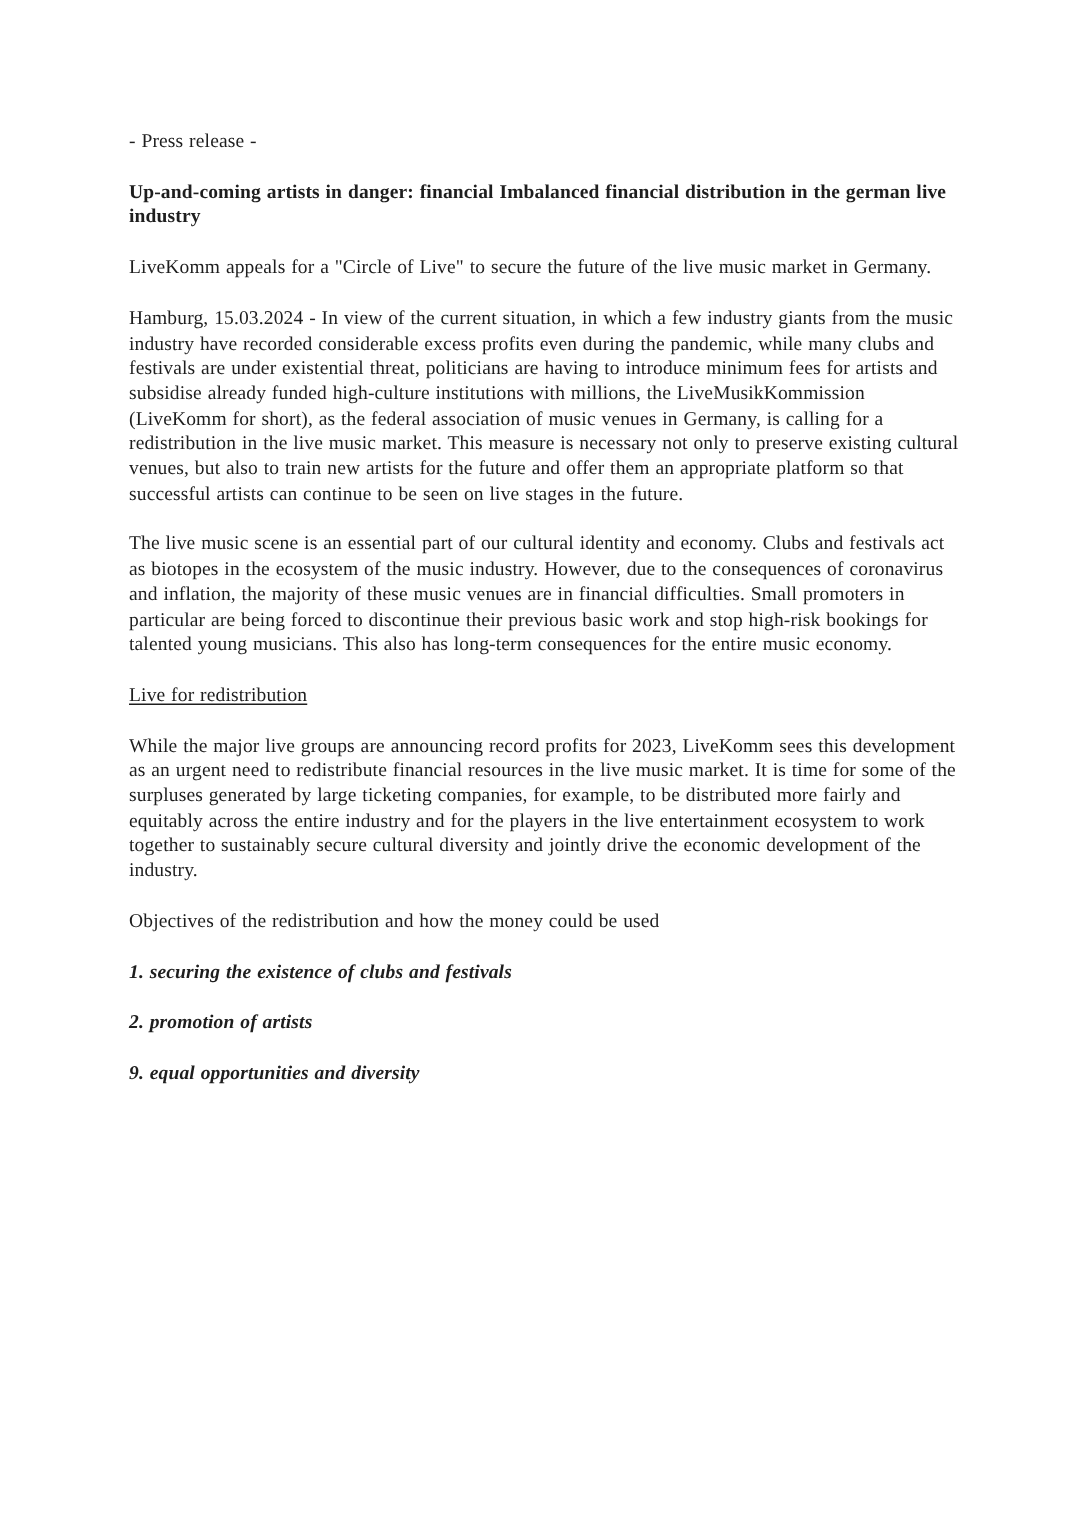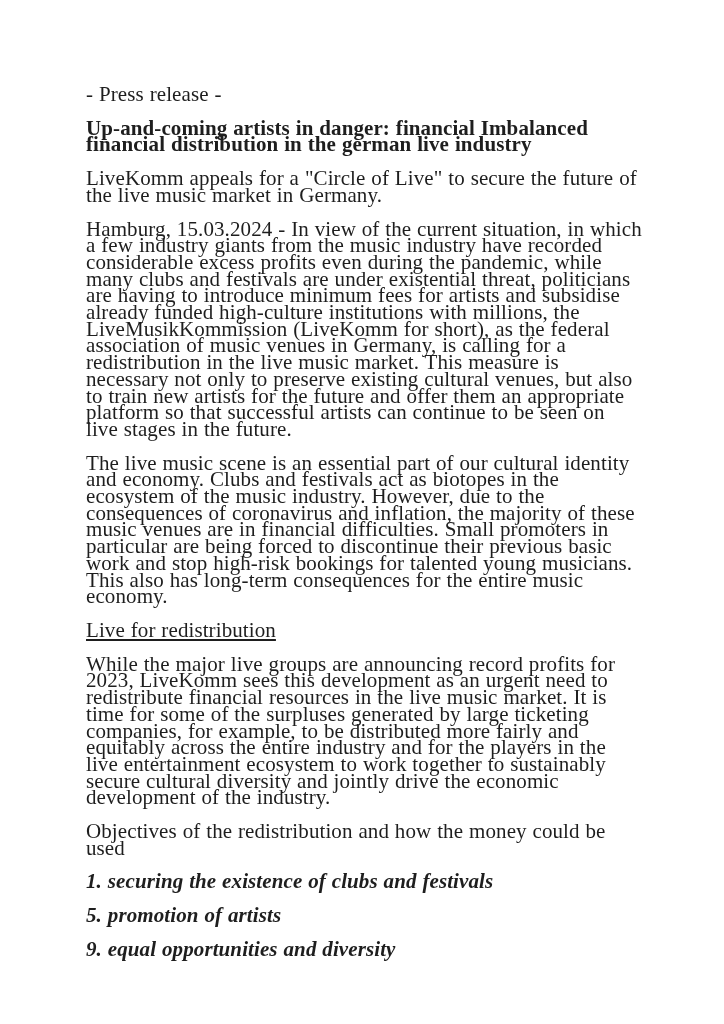--- a/index.html
+++ b/index.html
@@ -17,21 +17,21 @@
   .page {
     box-sizing: border-box;
     width: 724px;
     height: 1024px;
     padding: 86px 82px 0 86px;
     background: #ffffff;
   }
   .doc-block {
     width: 556px;
     margin: 0 1px 17px 0;
-    font-size: 21px;
+    font-size: 13px;
     line-height: 16.7px;
     letter-spacing: 0.1px;
     word-spacing: 0.5px;
   }
   .doc-title {
     font-weight: bold;
   }
   .heading-underline {
     text-decoration: underline;
     text-underline-offset: 2px;
@@ -59,18 +59,18 @@
 
   <p class="doc-block heading-underline">Live for redistribution</p>
 
   <p class="doc-block">While the major live groups are announcing record profits for 2023, LiveKomm sees this development as an urgent need to redistribute financial resources in the live music market. It is time for some of the surpluses generated by large ticketing companies, for example, to be distributed more fairly and equitably across the entire industry and for the players in the live entertainment ecosystem to work together to sustainably secure cultural diversity and jointly drive the economic development of the industry.</p>
 
   <p class="doc-block">Objectives of the redistribution and how the money could be used</p>
 
   <p class="doc-block objective-heading">1. securing the existence of clubs and festivals</p>
 
 
-  <p class="doc-block objective-heading">5. promotion of artists</p>
+  <p class="doc-block objective-heading">2. promotion of artists</p>
 
 
   <p class="doc-block objective-heading">9. equal opportunities and diversity</p>
 
 </div>
 
 </body></html>

